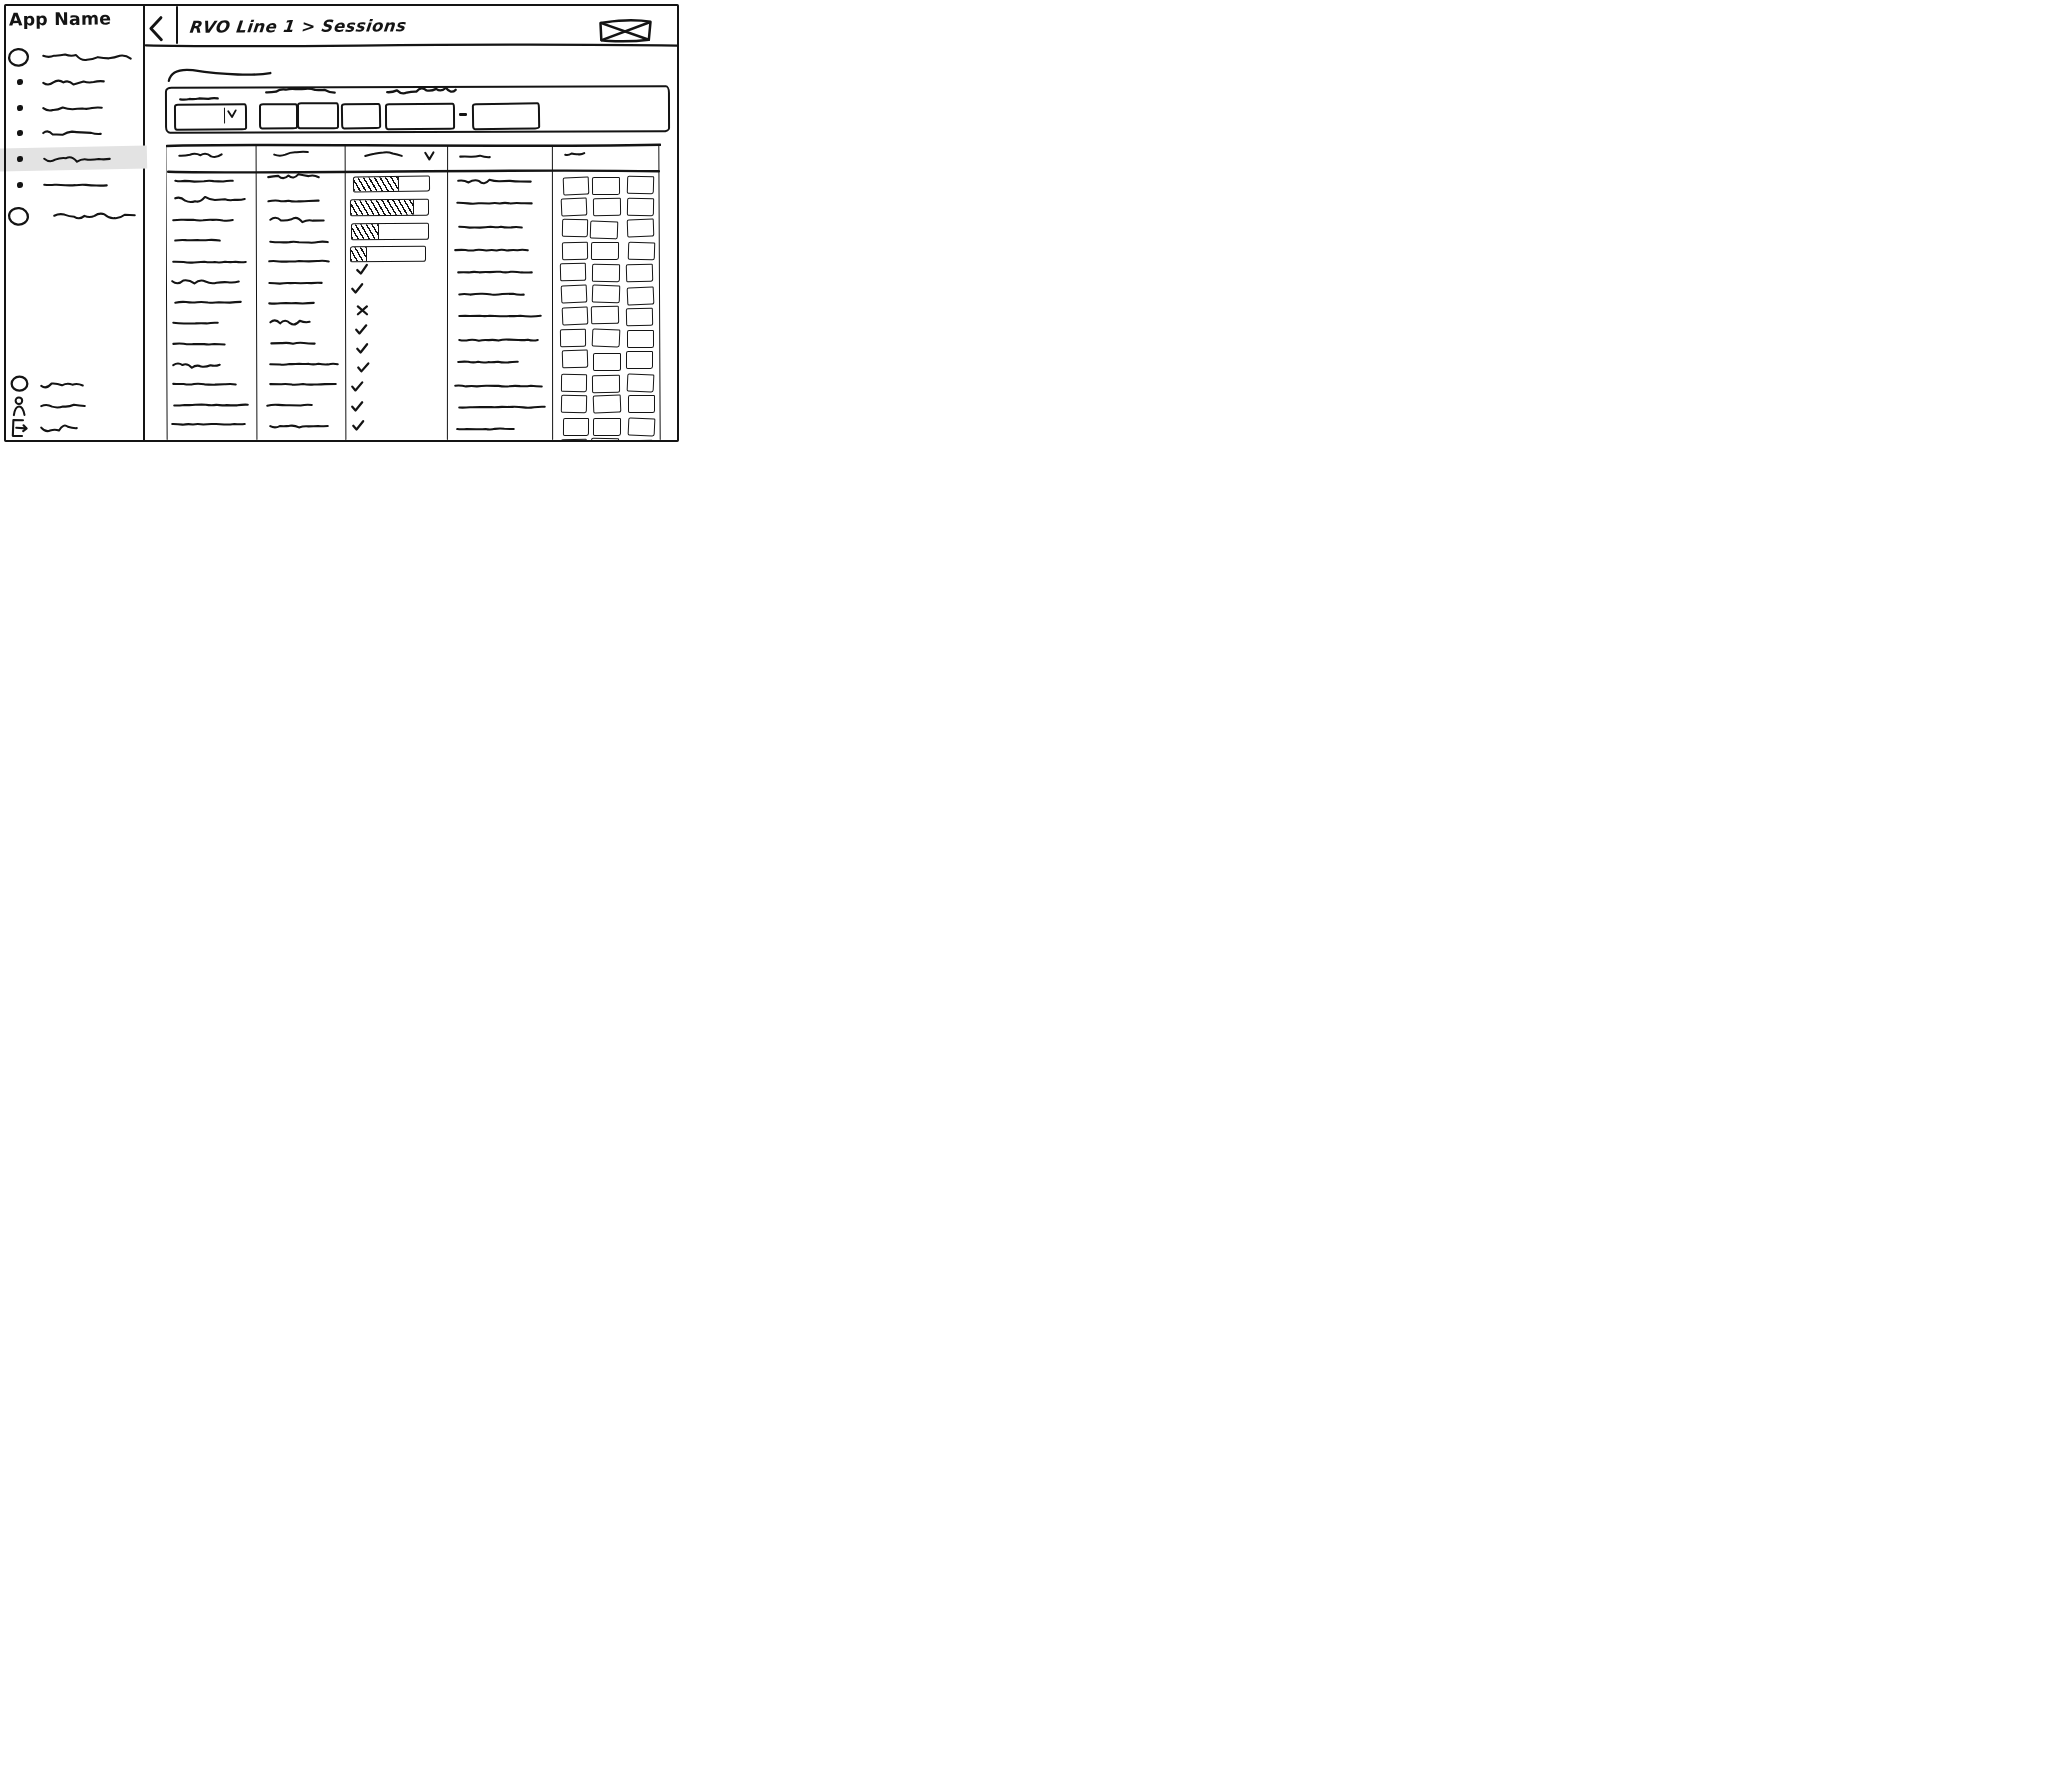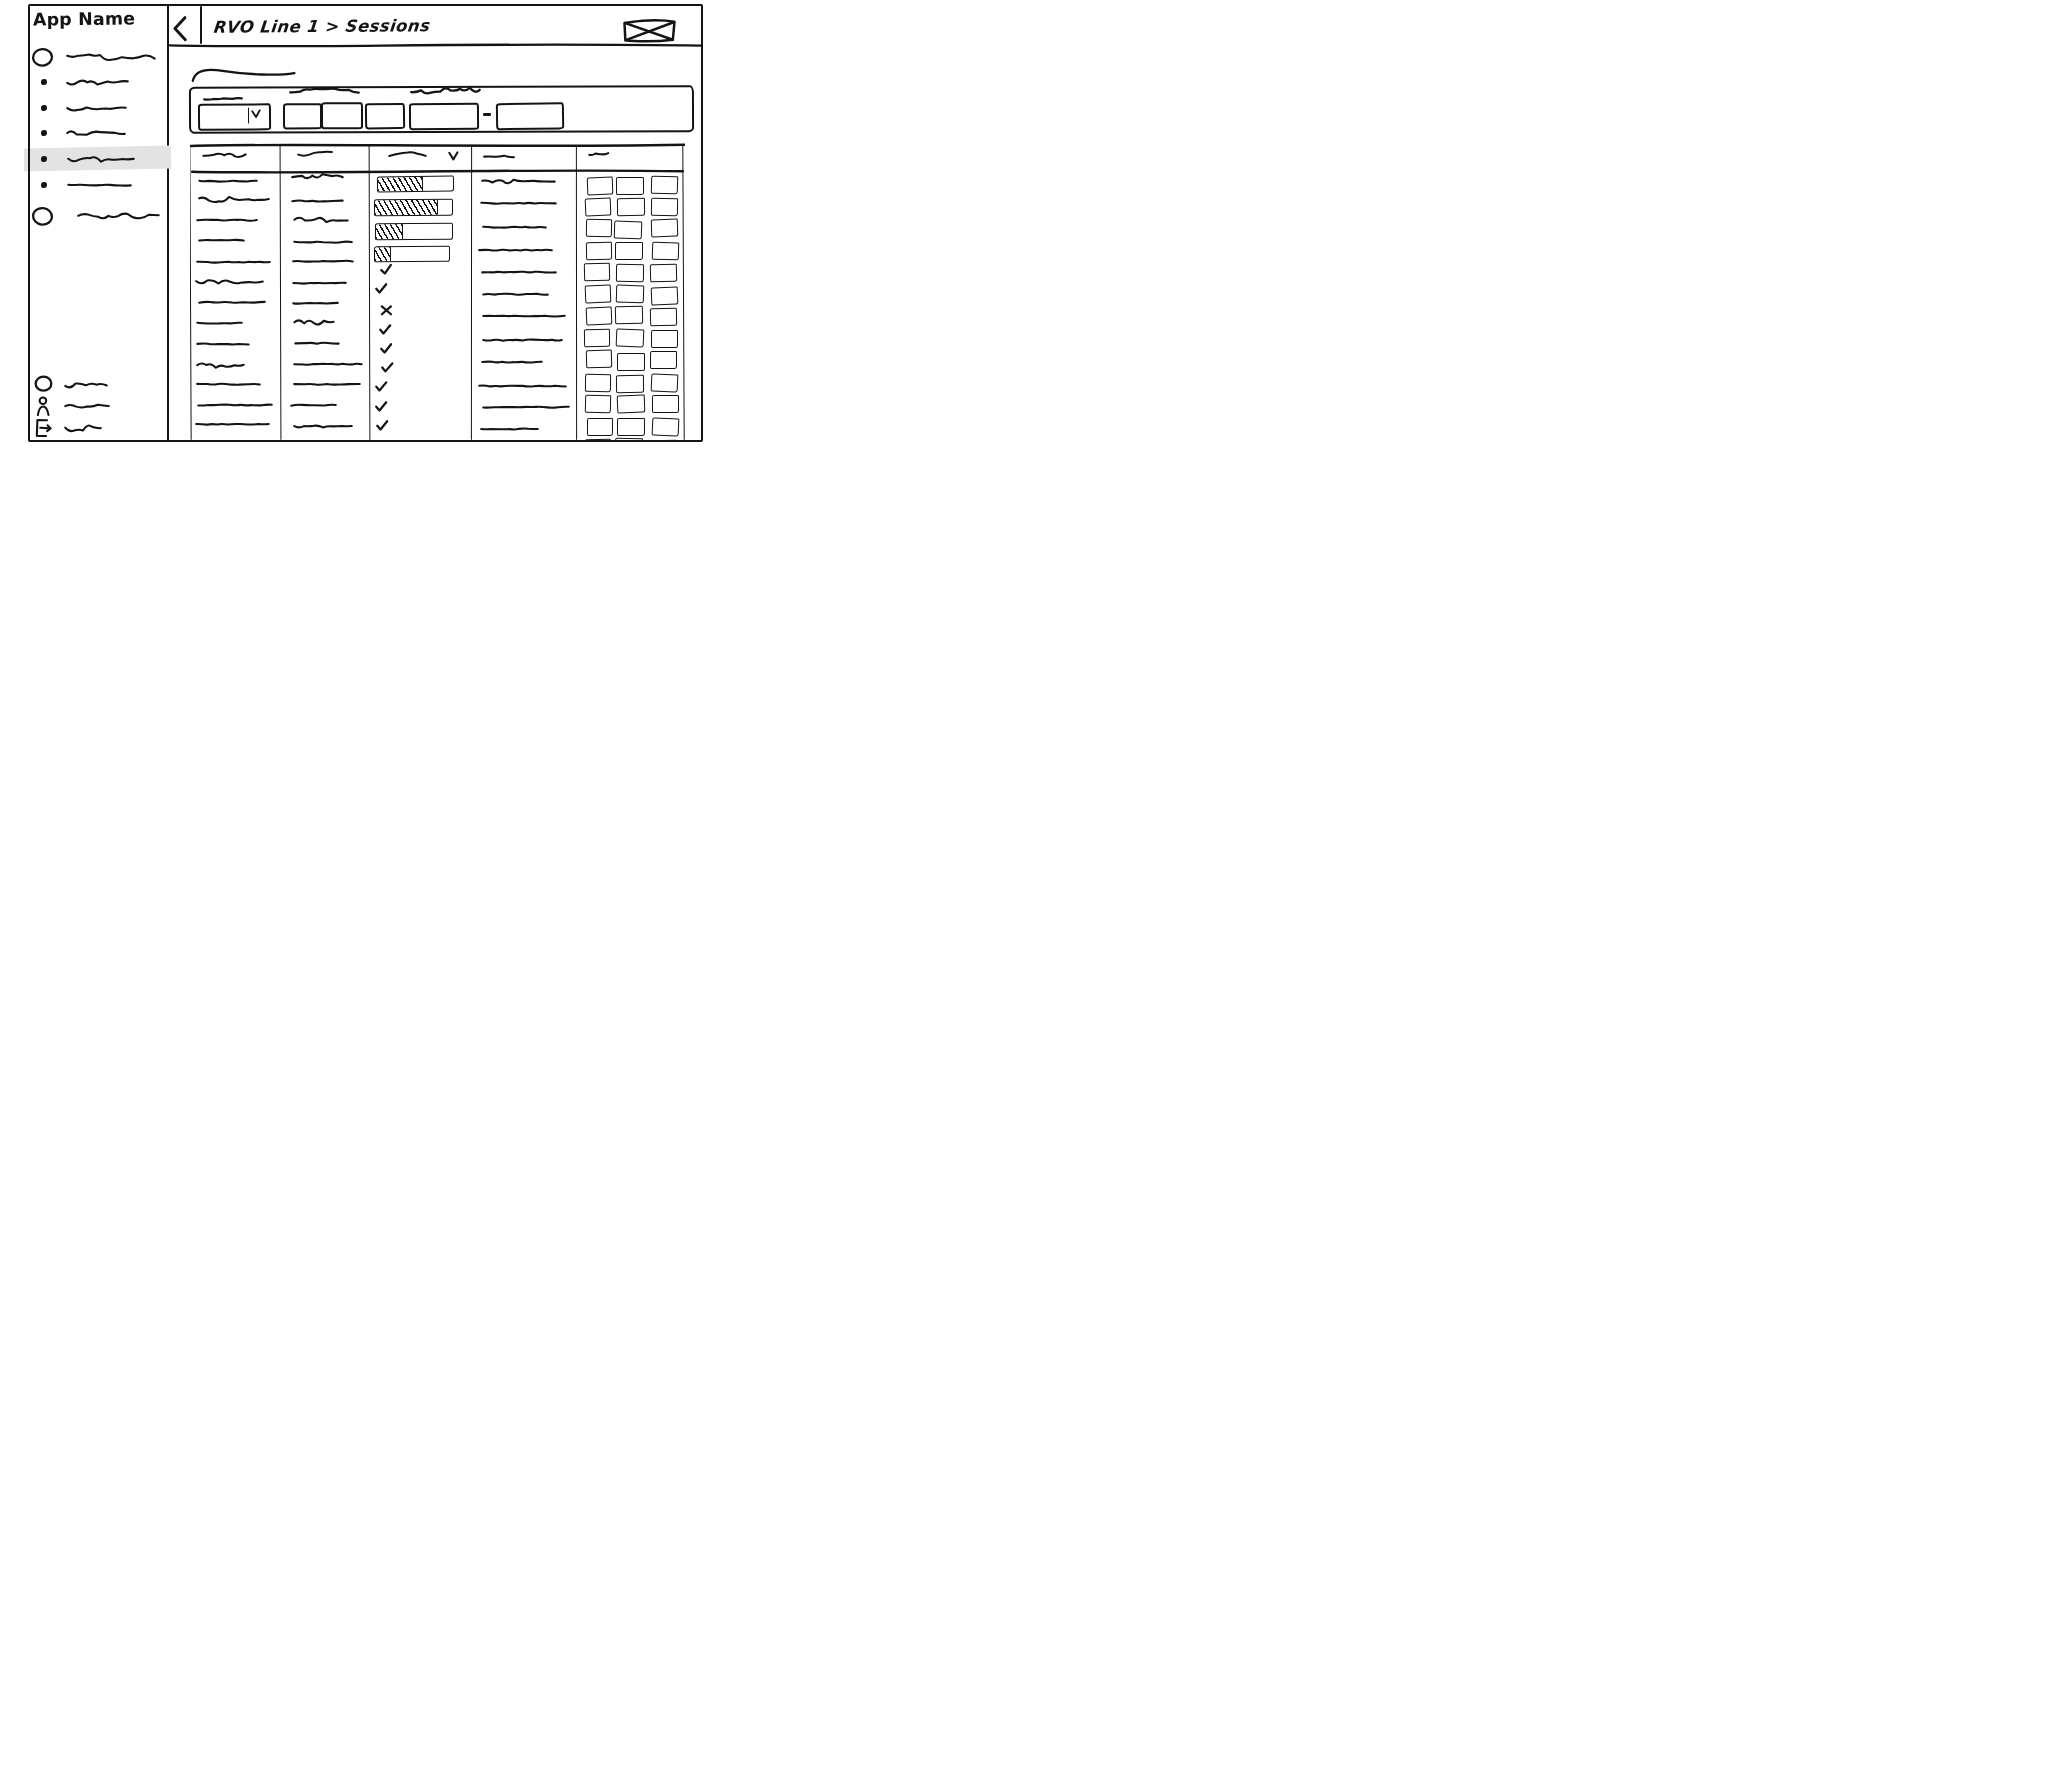--- a/index.html
+++ b/index.html
@@ -1,18 +1,18 @@
 <!DOCTYPE html>
 <html style="font-size:6.6px"><head>
 <meta charset="utf-8">
 <style>
   :root{ --ink:#141414; --paper:#ffffff; --hl:#e3e3e3; }
   html,body{margin:0;padding:0;background:#fff;}
   .canvas{position:relative;width:683px;height:446px;background:var(--paper);
-          font-family:"DejaVu Sans", sans-serif;color:var(--ink);overflow:hidden;margin-left:24px;}
+          font-family:"DejaVu Sans", sans-serif;color:var(--ink);overflow:hidden;}
   .frame{position:absolute;inset:4.1px;border:2.1px solid var(--ink);border-radius:1.7px;
          z-index:50;pointer-events:none;}
   .vline{position:absolute;width:1.7px;background:var(--ink);border-radius:1.2px;}
   .app-name{position:absolute;left:9px;top:9px;margin:0;font-size:17.4px;font-weight:800;
             letter-spacing:0.2px;transform:rotate(-.6deg);}
   .crumb{position:absolute;left:45px;top:10.7px;font-size:16.5px;font-weight:700;font-style:italic;
          transform:skewX(-8deg) rotate(-.4deg);letter-spacing:0.4px;white-space:nowrap;}
   button{background:none;border:none;padding:0;margin:0;position:absolute;cursor:pointer;}
   .nav-item,.foot-item{position:absolute;pointer-events:auto;}
   .hl-band{position:absolute;background:var(--hl);transform:rotate(-1.2deg);}

